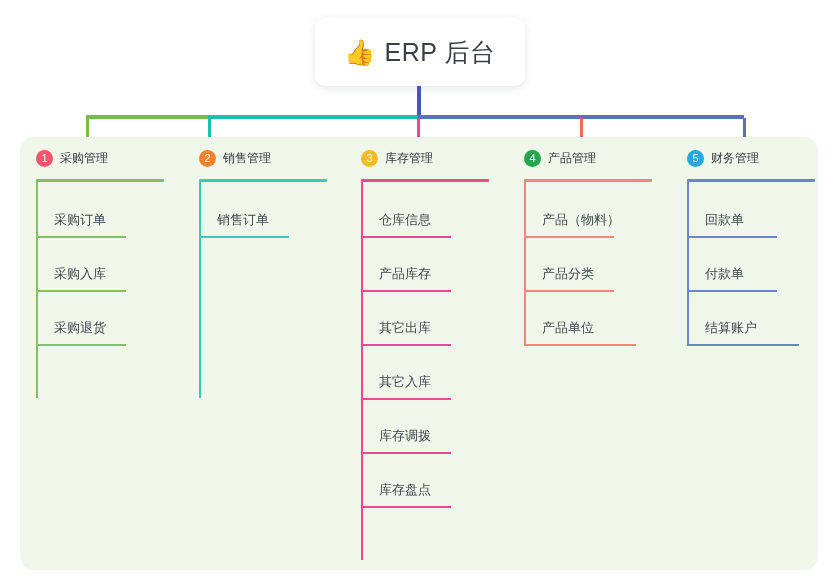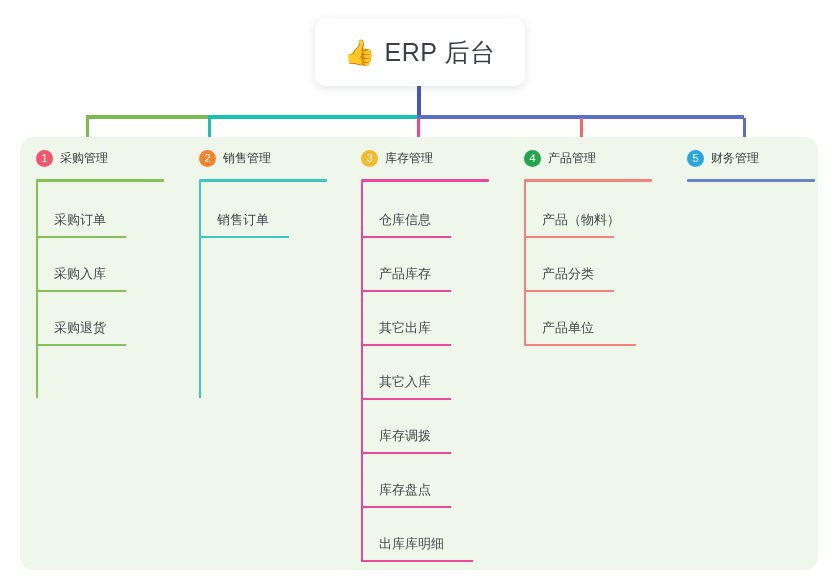--- a/index.html
+++ b/index.html
@@ -244,24 +244,20 @@
             <div class="leaf-rule" style="background: rgb(236, 72, 153);"></div>
           </div>
           <div class="leaf">
             <span class="leaf-text">库存调拨</span>
             <div class="leaf-rule" style="background: rgb(236, 72, 153);"></div>
           </div>
           <div class="leaf">
             <span class="leaf-text">库存盘点</span>
             <div class="leaf-rule" style="background: rgb(236, 72, 153);"></div>
           </div>
-          <div class="leaf wide">
-            <span class="leaf-text">出库库明细</span>
-            <div class="leaf-rule" style="background: rgb(236, 72, 153);"></div>
-          </div>
         </div>
       </div>
       <div class="column" style="left: 508px;">
         <div class="col-head">
           <span class="badge" style="background: rgb(34, 167, 79);">4</span>
           <span class="col-title">产品管理</span>
         </div>
         <div class="col-rule" style="background: rgb(244, 131, 123);"></div>
         <div class="col-body">
           <div class="spine" style="background: rgb(244, 131, 123); height: 162px;"></div>
@@ -278,16 +274,31 @@
             <div class="leaf-rule" style="background: rgb(244, 131, 123);"></div>
           </div>
         </div>
       </div>
       <div class="column" style="left: 671px;">
         <div class="col-head">
           <span class="badge" style="background: rgb(41, 168, 224);">5</span>
           <span class="col-title">财务管理</span>
         </div>
         <div class="col-rule" style="background: rgb(107, 132, 204);"></div>
+        <div class="col-body">
+          <div class="spine" style="background: rgb(107, 132, 204); height: 162px;"></div>
+          <div class="leaf">
+            <span class="leaf-text">回款单</span>
+            <div class="leaf-rule" style="background: rgb(107, 132, 204);"></div>
+          </div>
+          <div class="leaf">
+            <span class="leaf-text">付款单</span>
+            <div class="leaf-rule" style="background: rgb(107, 132, 204);"></div>
+          </div>
+          <div class="leaf wide">
+            <span class="leaf-text">结算账户</span>
+            <div class="leaf-rule" style="background: rgb(107, 132, 204);"></div>
+          </div>
+        </div>
       </div>
     </div>
 
 </div>
 
 </body></html>

